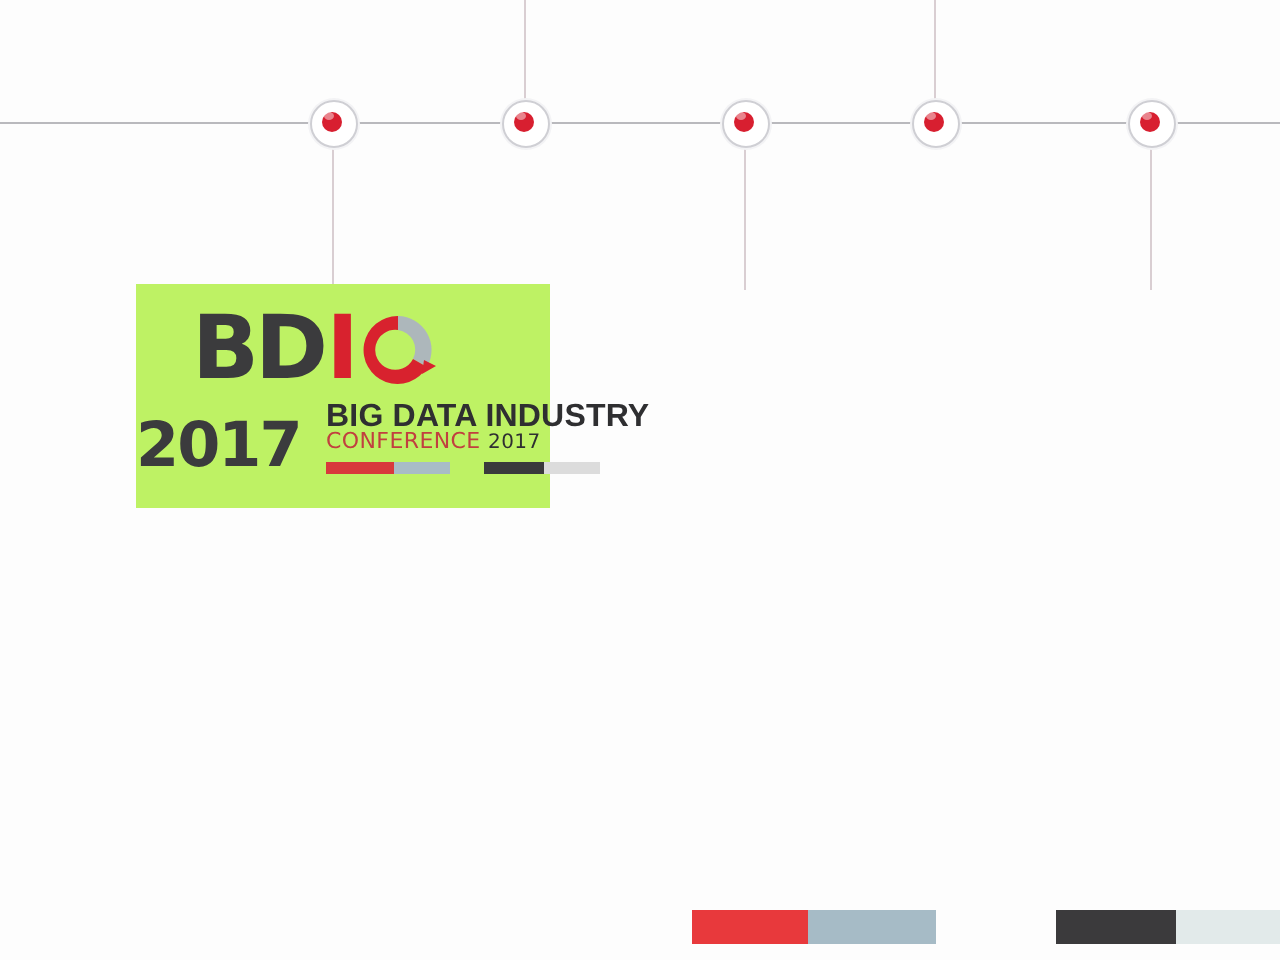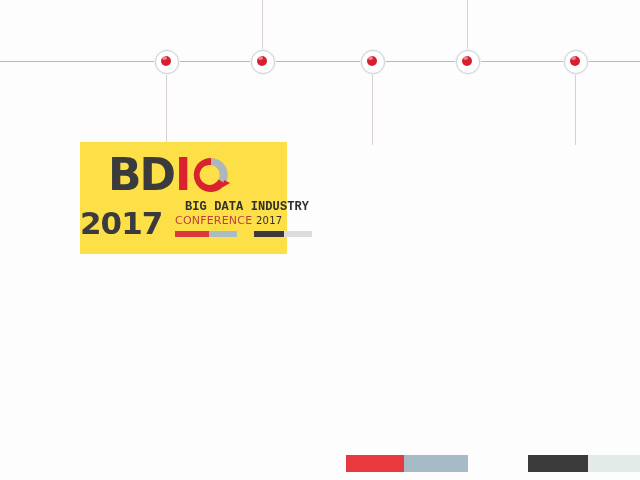--- a/index.html
+++ b/index.html
@@ -82,25 +82,25 @@
     top: 5px;
     width: 5px;
     height: 4px;
     border-radius: 50%;
     background: rgba(255,255,255,0.45);
   }
 
   
   .logo-card {
     position: absolute;
-    left: 80px;
+    left: 68px;
     top: 142px;
     width: 207px;
     height: 112px;
-    background: #fde047;
+    background: #bef264;
   }
   .logo-wordmark {
     position: absolute;
     left: 28px;
     top: 10px;
     height: 46px;
     display: flex;
     align-items: center;
   }
   .logo-bd {
@@ -123,27 +123,26 @@
   .logo-mark {
     position: relative;
     width: 40px;
     height: 40px;
     margin-left: 1px;
   }
   .logo-sub {
     position: absolute;
     left: 95px;
     top: 58px;
-    font-family: Liberation Mono, monospace;
-    font-weight: bold;
-    font-size: 12px;
+    font-family: Liberation Sans, sans-serif;
+    font-weight: bold;
+    font-size: 16px;
     letter-spacing: 0.1px;
     color: #2f2f31;
     white-space: nowrap;
-    margin-left: 10px;
   }
   .logo-sub2 {
     position: absolute;
     left: 95px;
     top: 72px;
     font-family: "DejaVu Sans", sans-serif;
     font-weight: normal;
     font-size: 11px;
     letter-spacing: 0.2px;
     white-space: nowrap;

